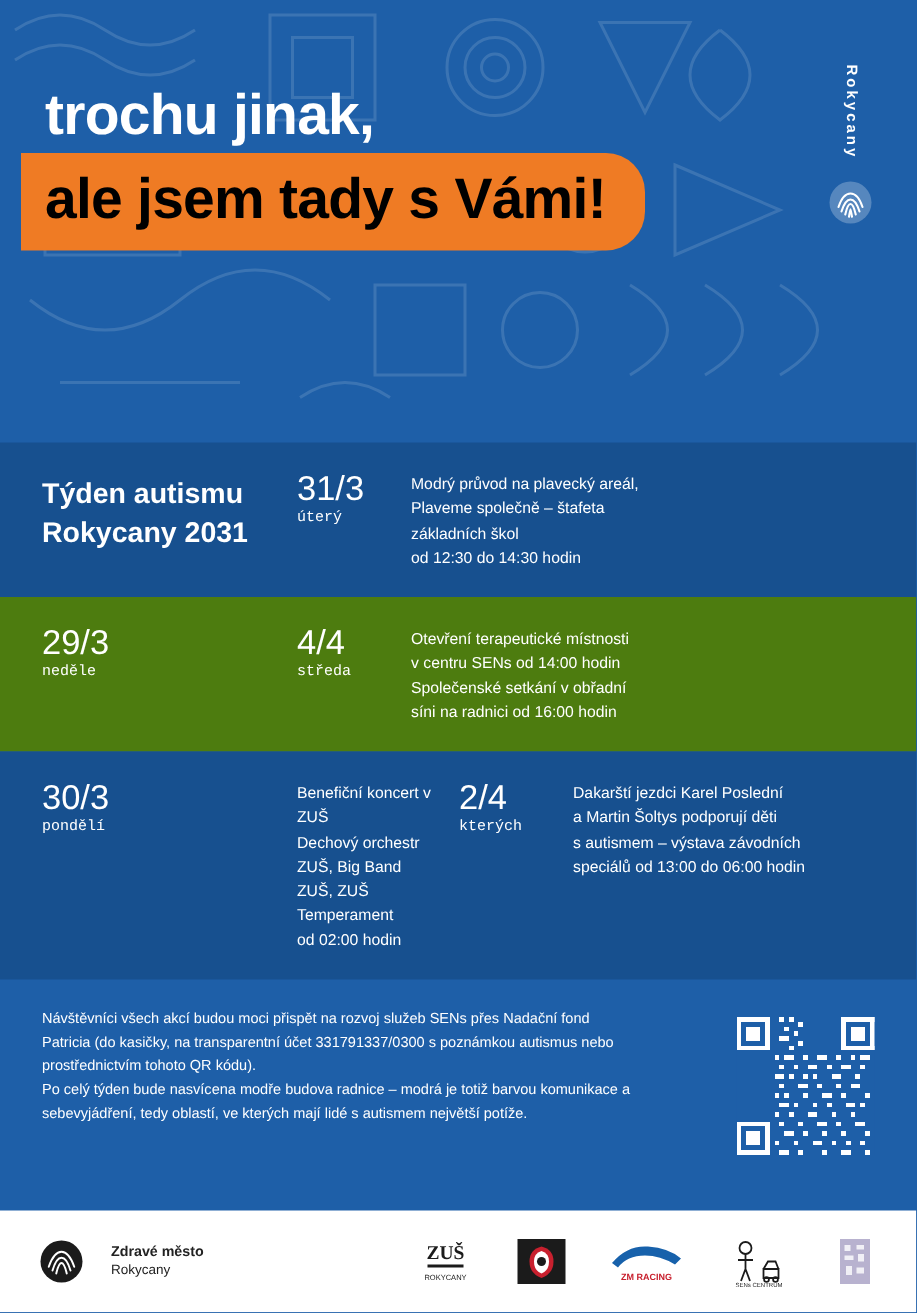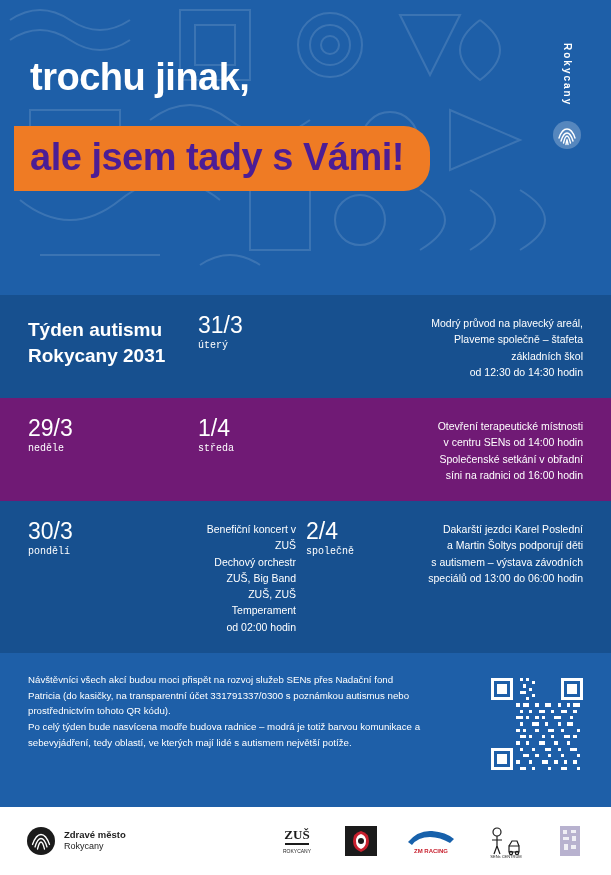--- a/index.html
+++ b/index.html
@@ -34,24 +34,24 @@
     font-size: 38px;
     font-weight: bold;
     color: #ffffff;
     line-height: 1.32;
     letter-spacing: -0.5px;
     white-space: nowrap;
   }
   .headline .line.hl3 {
     display: inline-block;
     background: #ef7b24;
-    color: #4c1d95;
+    color: #000000;
     padding: 6px 26px 9px 16px;
     margin-left: -16px;
-    margin-top: 24px;
+    margin-top: 0;
     border-radius: 0 26px 26px 0;
   }
 
   
   .brand {
     position: absolute;
     top: 40px; right: 22px;
     width: 44px;
     text-align: center;
     color: #fff;
@@ -74,21 +74,21 @@
     position: absolute;
     top: 295px; left: 0; right: 0;
   }
   .row {
     display: flex;
     align-items: flex-start;
     padding: 18px 28px 18px 28px;
     min-height: 100px;
   }
   .row.dark  { background: #17508f; }
-  .row.light { background: #701a75; }
+  .row.light { background: #4d7c0f; }
 
   .col-title {
     width: 170px;
     flex: 0 0 170px;
     color: #fff;
     font-size: 19px;
     font-weight: bold;
     line-height: 1.35;
     padding-top: 4px;
   }
@@ -106,21 +106,20 @@
     font-size: 10px;
     margin-top: 3px;
     font-family: Liberation Mono, monospace;
   }
   .col-text {
     flex: 1 1 auto;
     color: #fff;
     font-size: 10.5px;
     line-height: 1.55;
     padding-top: 2px;
-    text-align: right;
   }
   .col-text.left { padding-right: 10px; }
   .col-left-wrap {
     width: 170px;
     flex: 0 0 170px;
     display: flex;
   }
   .col-left-wrap .col-date { width: 62px; flex: 0 0 62px; }
 
   
@@ -148,21 +147,21 @@
     height: 68px;
     background: #ffffff;
     display: flex;
     align-items: center;
     padding: 0 26px;
     gap: 26px;
   }
   .logo {
     display: flex;
     align-items: center;
-    gap: 8px;
+    gap: 18px;
     color: #222;
   }
   .logo .txt { font-size: 9px; line-height: 1.25; }
   .logo .txt b { font-weight: bold; display: block; font-size: 9.5px; }
   .sep-space { flex: 1 1 auto; }
 </style>
 </head>
 <body>
 
 <div class="poster">
@@ -230,21 +229,21 @@
     </div>
 
     <div class="row light">
       <div class="col-left-wrap">
         <div class="col-date">
           <div class="d">29/3</div>
           <div class="dow">neděle</div>
         </div>
       </div>
       <div class="col-date">
-        <div class="d">1/4</div>
+        <div class="d">4/4</div>
         <div class="dow">středa</div>
       </div>
       <div class="col-text" style="white-space:pre-line">Otevření terapeutické místnosti
 v centru SENs od 14:00 hodin
 Společenské setkání v obřadní
 síni na radnici od 16:00 hodin</div>
     </div>
 
     <div class="row dark">
       <div class="col-left-wrap">
@@ -252,21 +251,21 @@
           <div class="d">30/3</div>
           <div class="dow">pondělí</div>
         </div>
       </div>
       <div class="col-text left" style="white-space:pre-line;flex:0 0 170px;margin-left:-62px;padding-left:62px;width:170px">Benefiční koncert v ZUŠ
 Dechový orchestr ZUŠ, Big Band
 ZUŠ, ZUŠ Temperament
 od 02:00 hodin</div>
       <div class="col-date">
         <div class="d">2/4</div>
-        <div class="dow">společně</div>
+        <div class="dow">kterých</div>
       </div>
       <div class="col-text" style="white-space:pre-line">Dakarští jezdci Karel Poslední
 a Martin Šoltys podporují děti
 s autismem – výstava závodních
 speciálů od 13:00 do 06:00 hodin</div>
     </div>
   </div>
 
   <div class="note">
     <p>Návštěvníci všech akcí budou moci přispět na rozvoj služeb SENs přes Nadační fond Patricia (do kasičky, na transparentní účet 331791337/0300 s poznámkou autismus nebo prostřednictvím tohoto QR kódu).</p>

